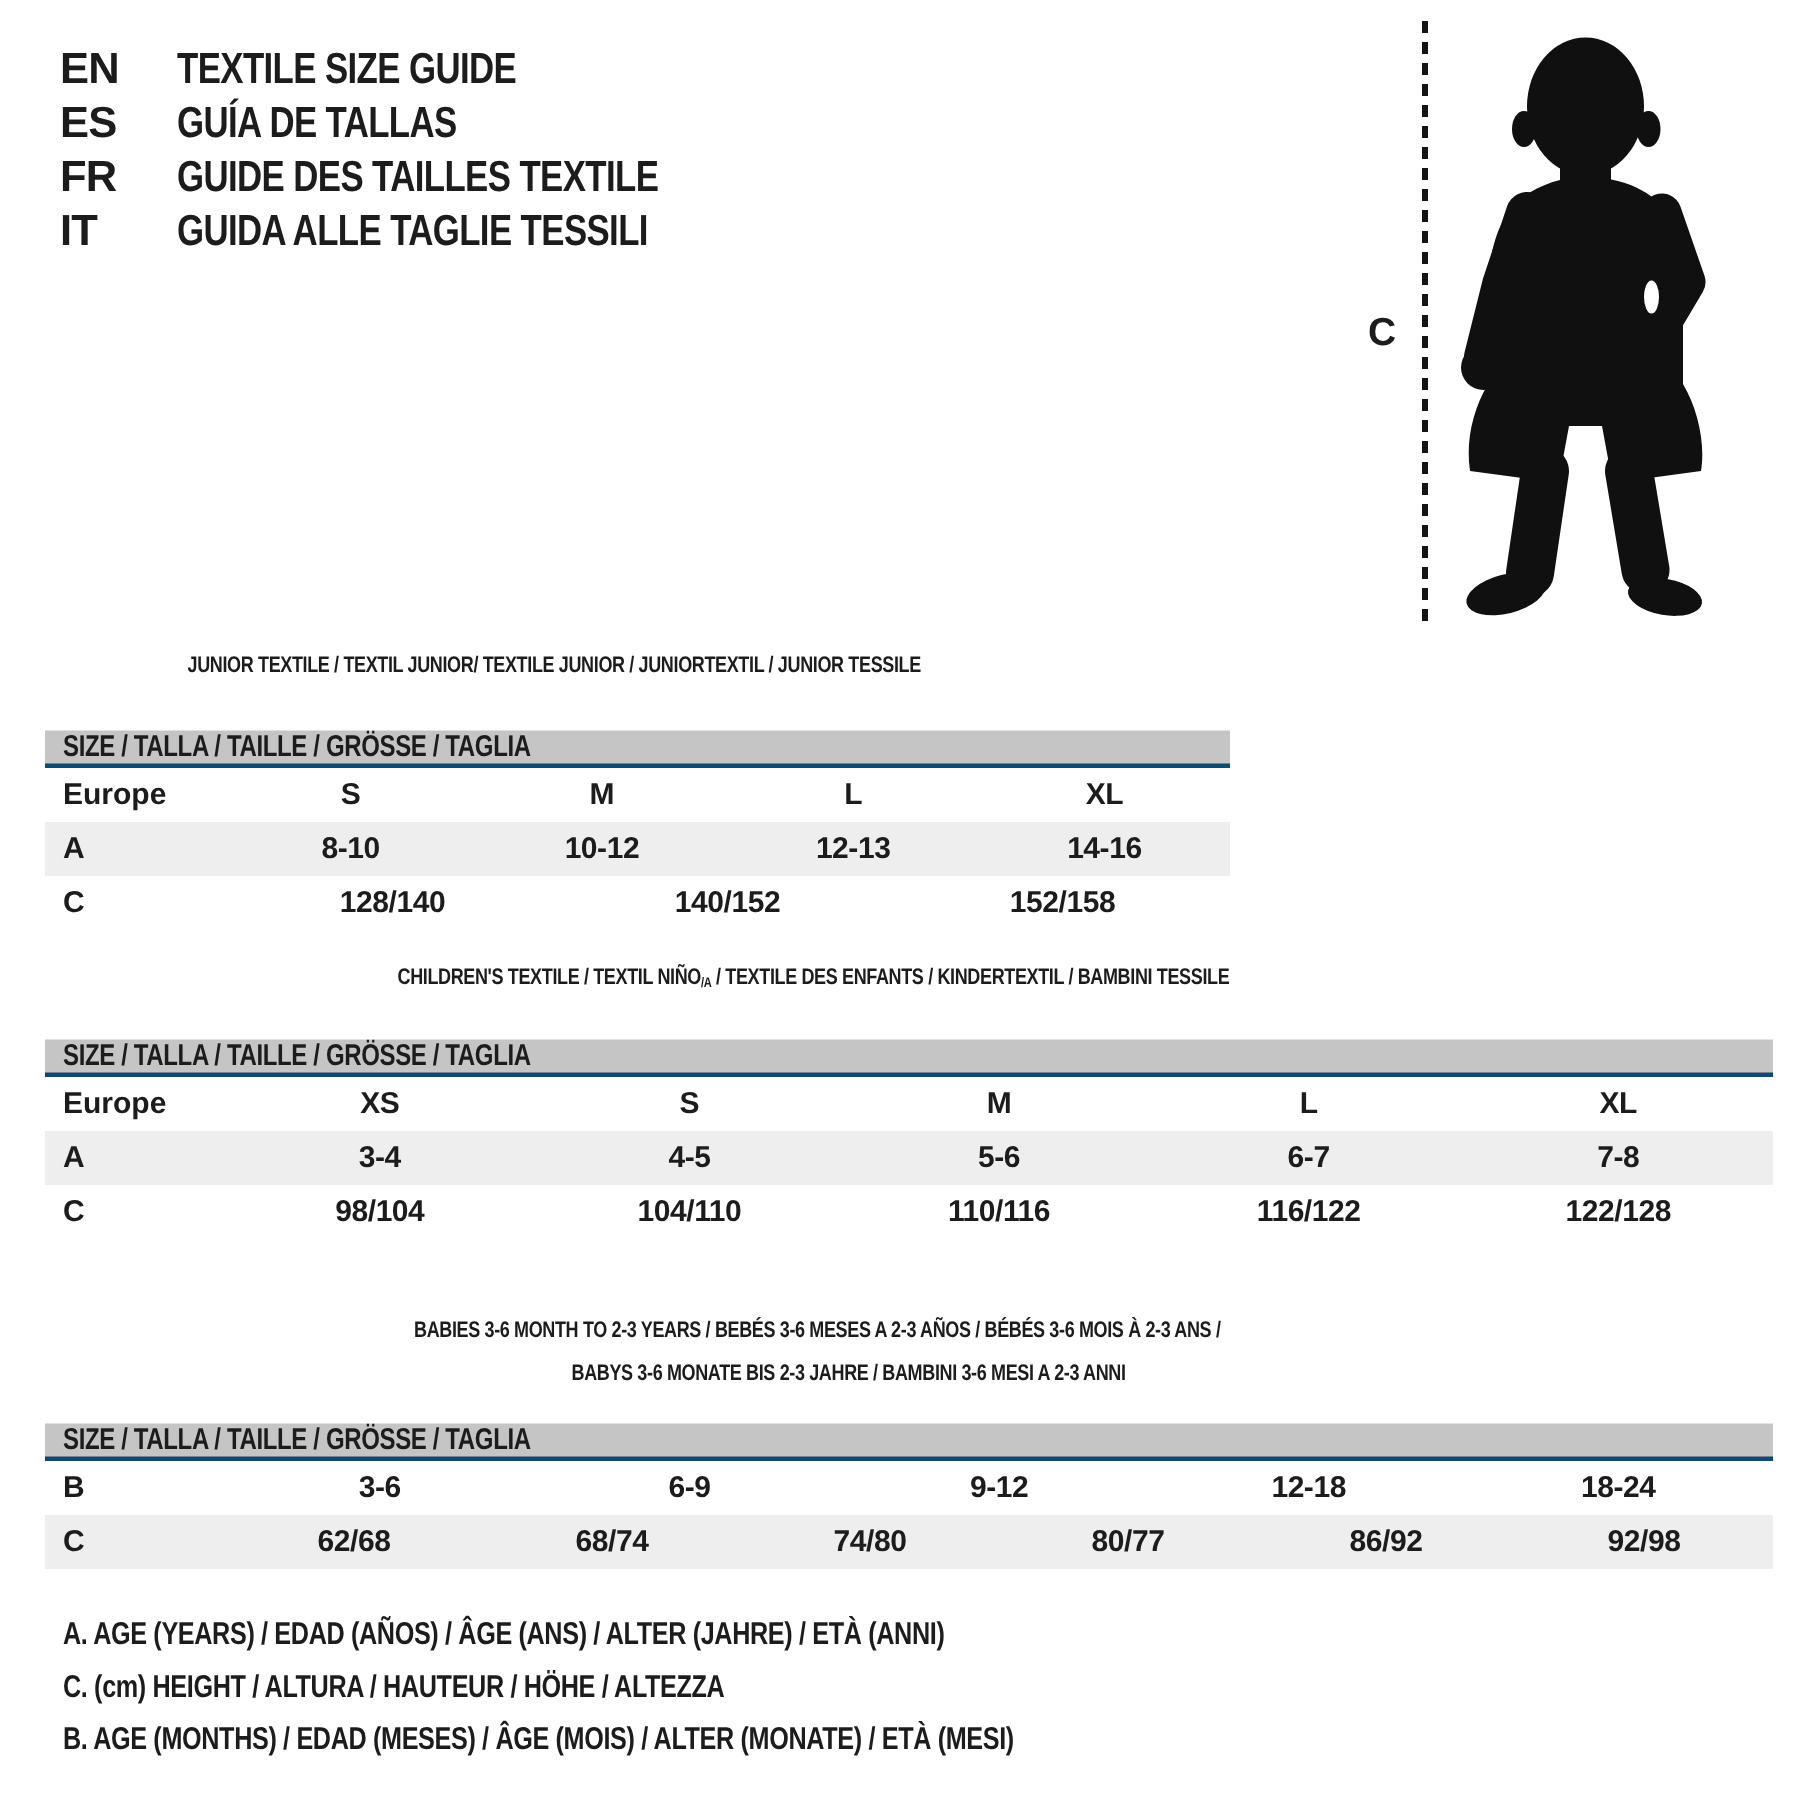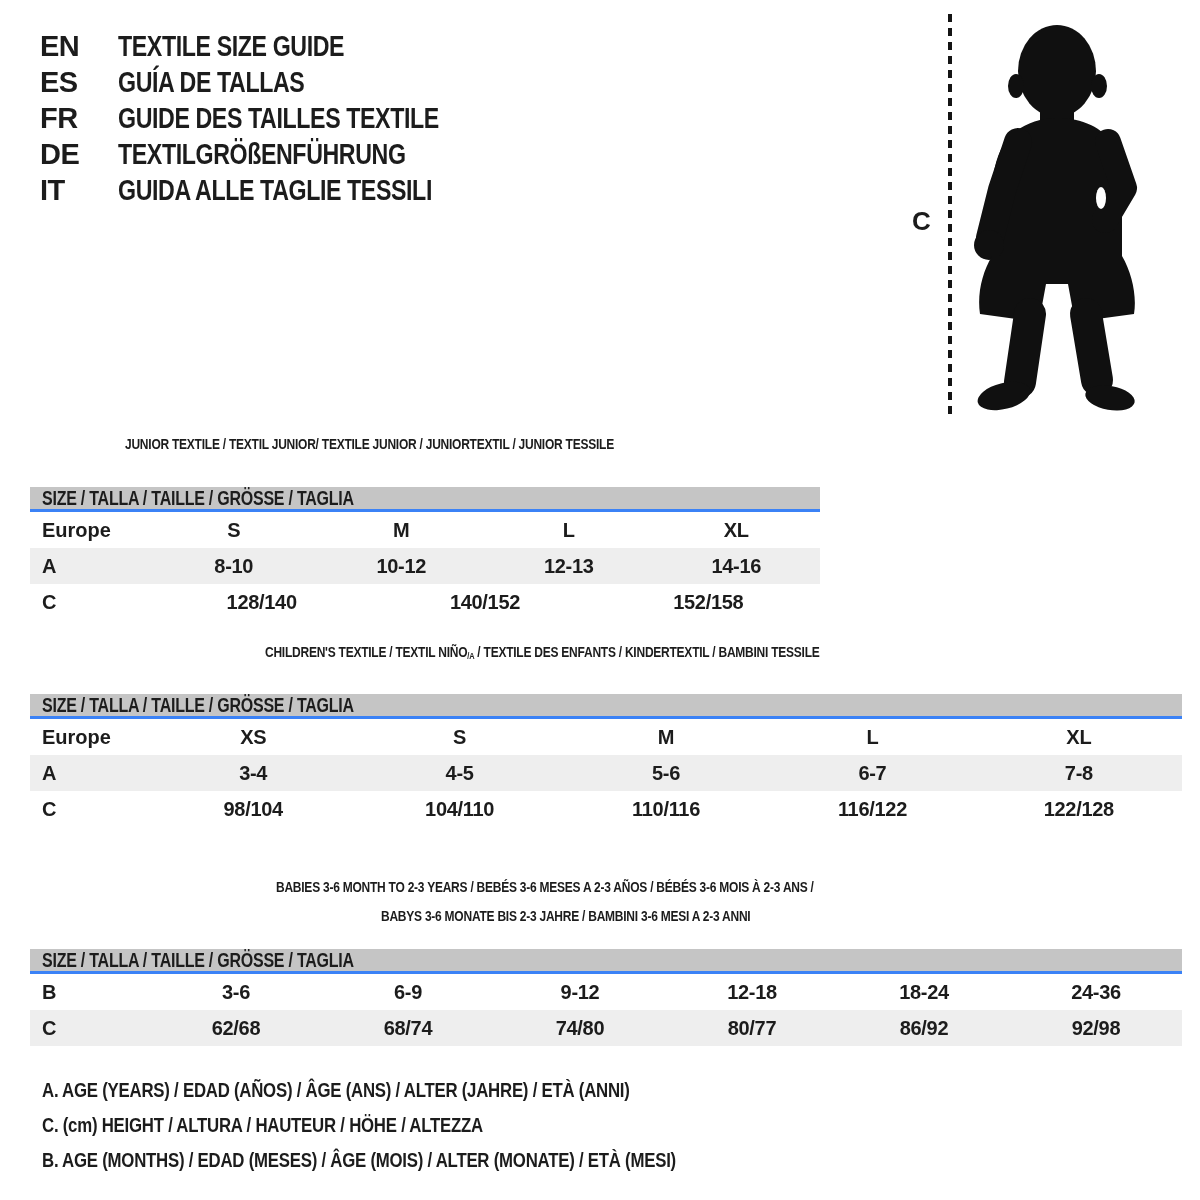--- a/index.html
+++ b/index.html
@@ -32,21 +32,21 @@
   .title-block{margin:0 0 0 12px;}
   .title-line{font-size:15px;line-height:24px;letter-spacing:-0.3px;text-align:center;}
   .section-2 .title-line{line-height:29px;}
   .section-0 .title-block{margin-bottom:31px;}
   .section-1 .title-block{margin-bottom:28px;}
   .section-2 .title-block{margin-bottom:19px;}
   .sub{font-size:0.62em;position:relative;top:0.22em;}
 
   .size-table{width:100%;}
   .table-head{
-    height:22px;line-height:23px;background:#c5c5c5;border-bottom:3px solid #3b82f6;
+    height:22px;line-height:23px;background:#c5c5c5;border-bottom:3px solid #0c4a6e;
     padding-left:12px;font-size:20px;letter-spacing:-0.3px;overflow:hidden;
   }
   .t-row{display:flex;height:36px;line-height:36px;font-size:20px;}
   .t-row.shaded{background:#eeeeee;}
   .row-label{flex:0 0 120px;width:120px;padding-left:12px;box-sizing:border-box;text-align:left;}
   .t-cell{flex:1 1 0;text-align:center;letter-spacing:-0.3px;}
 
   
   .legend{position:absolute;left:30px;top:1072px;}
   .legend-line{margin-left:12px;font-size:21px;line-height:35px;letter-spacing:-0.3px;}
@@ -61,24 +61,20 @@
         <span class="lang-code">EN</span>
         <span class="lang-title cond">TEXTILE SIZE GUIDE</span>
       </div>
       <div class="lang-row">
         <span class="lang-code">ES</span>
         <span class="lang-title cond">GUÍA DE TALLAS</span>
       </div>
       <div class="lang-row">
         <span class="lang-code">FR</span>
         <span class="lang-title cond">GUIDE DES TAILLES TEXTILE</span>
-      </div>
-      <div class="lang-row">
-        <span class="lang-code">DE</span>
-        <span class="lang-title cond">TEXTILGRÖßENFÜHRUNG</span>
       </div>
       <div class="lang-row">
         <span class="lang-code">IT</span>
         <span class="lang-title cond">GUIDA ALLE TAGLIE TESSILI</span>
       </div>
     </div>
 
   <div class="figure-area">
     <span class="figure-label">C</span>
     <div class="measure-line"></div>
@@ -170,21 +166,20 @@
         </div>
         <div class="size-table">
           <div class="table-head"><span class="cond">SIZE / TALLA / TAILLE / GRÖSSE / TAGLIA</span></div>
           <div class="t-row">
             <span class="row-label">B</span>
             <span class="t-cell">3-6</span>
             <span class="t-cell">6-9</span>
             <span class="t-cell">9-12</span>
             <span class="t-cell">12-18</span>
             <span class="t-cell">18-24</span>
-            <span class="t-cell">24-36</span>
           </div>
           <div class="t-row shaded">
             <span class="row-label">C</span>
             <span class="t-cell">62/68</span>
             <span class="t-cell">68/74</span>
             <span class="t-cell">74/80</span>
             <span class="t-cell">80/77</span>
             <span class="t-cell">86/92</span>
             <span class="t-cell">92/98</span>
           </div>

